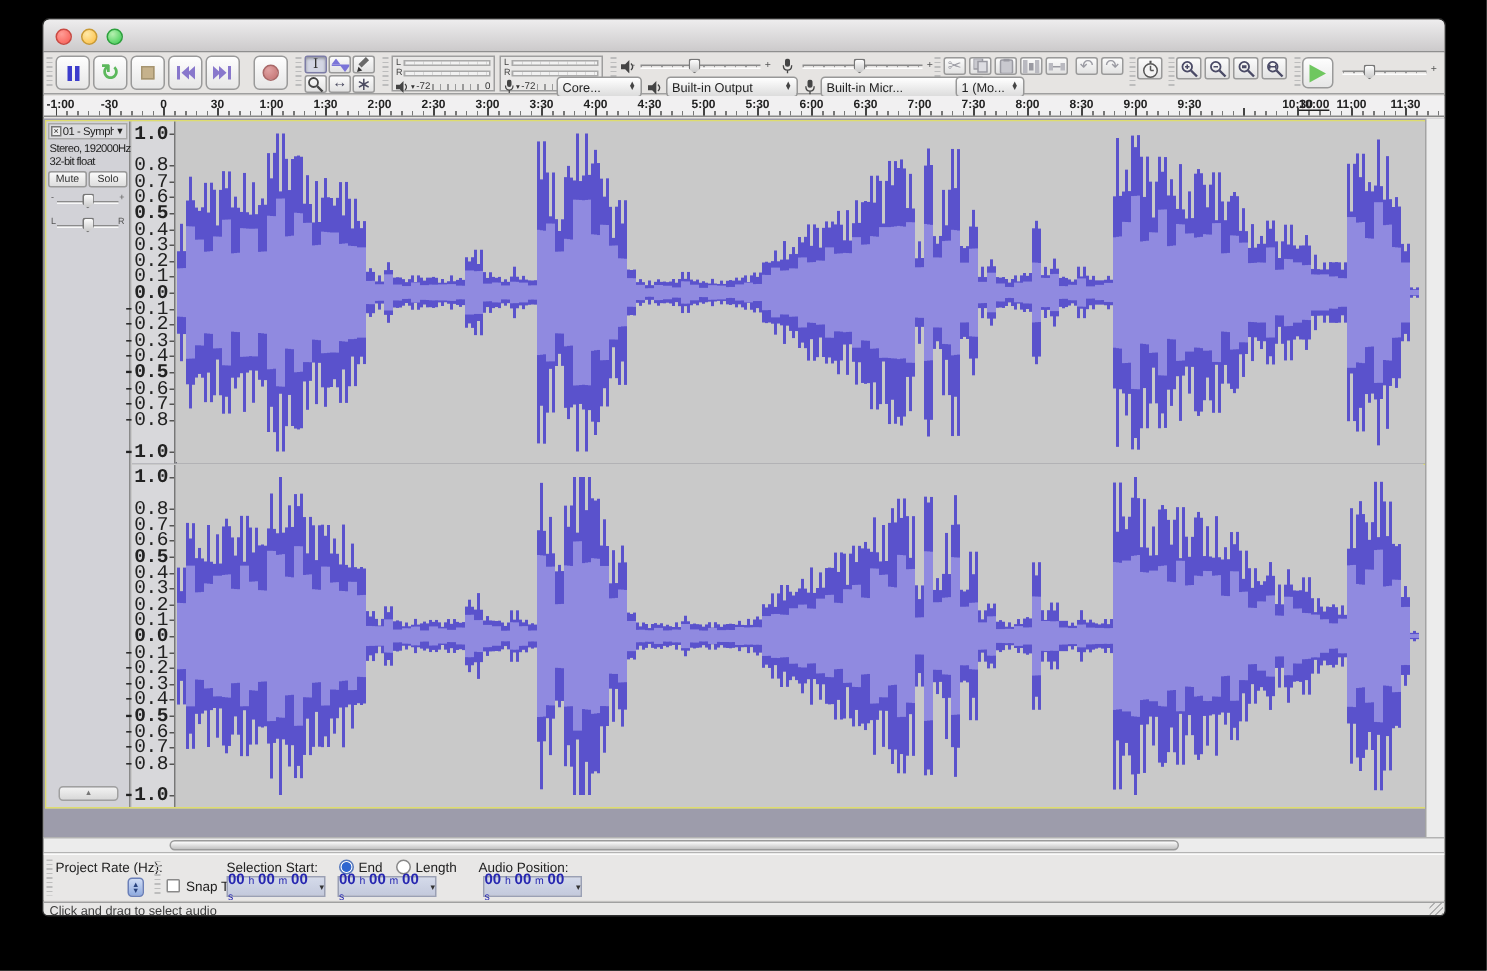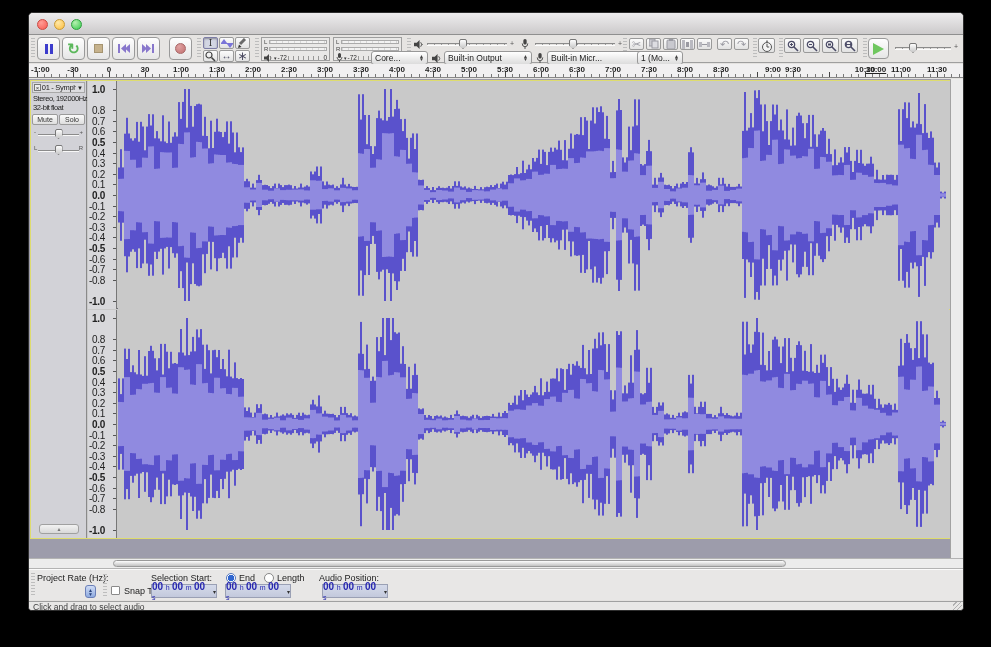--- a/index.html
+++ b/index.html
@@ -78,21 +78,21 @@
   .p-slider .thumb{position:absolute;left:50%;top:2px;width:8px;height:10px;transform:translateX(-50%);
     background:linear-gradient(#fdfdfd,#c9c9c9);border:1px solid #777;border-radius:2px;
     clip-path:polygon(0 0,100% 0,100% 65%,50% 100%,0 65%);}
   .p-slider .end{position:absolute;top:2px;font-size:6px;color:#555;}
   .collapse-btn{position:absolute;left:8px;bottom:4px;width:40px;height:10px;border:1px solid #a0a0a0;border-radius:3px;
     background:linear-gradient(#f2f2f2,#d8d8d8);font-size:6px;color:#777;text-align:center;line-height:9px;}
   .channel{position:absolute;left:57px;width:862px;height:228px;}
   .ch1{top:0;border-bottom:1px solid #6e6e78;}
   .ch2{top:229px;}
   .vruler{position:absolute;left:0;top:0;width:29px;height:228px;background:#d8d8db;border-right:1px solid #777;}
-  .vr-label{position:absolute;right:11px;font-size:10px;color:#222;transform:translateY(-50%);letter-spacing:-.3px;}
+  .vr-label{position:absolute;right:4px;font-size:13px;color:#222;transform:translateY(-50%);letter-spacing:-.3px;font-family:Liberation Mono, monospace;}
   .vr-label.b{font-weight:bold;}
   .vr-tick{position:absolute;right:0;width:3px;height:1px;background:#555;}
   .wave{position:absolute;left:30px;top:0;width:832px;height:228px;background:#c9c9c9;}
   .wave svg{position:absolute;left:0;top:0;}
   
   .hscroll{position:absolute;left:0;top:545px;width:100%;height:11px;background:#ececec;
     border-top:1px solid #b3b3b3;border-bottom:1px solid #b3b3b3;}
   .hthumb{position:absolute;left:84px;top:1px;width:673px;height:7px;border:1px solid #9a9a9a;border-radius:4px;
     background:linear-gradient(#fdfdfd,#c2c2c2);}
   
@@ -408,21 +408,21 @@
       <span class="tl-label" style="left: 368px;">4:00</span>
       <span class="tl-label" style="left: 404px;">4:30</span>
       <span class="tl-label" style="left: 440px;">5:00</span>
       <span class="tl-label" style="left: 476px;">5:30</span>
       <span class="tl-label" style="left: 512px;">6:00</span>
       <span class="tl-label" style="left: 548px;">6:30</span>
       <span class="tl-label" style="left: 584px;">7:00</span>
       <span class="tl-label" style="left: 620px;">7:30</span>
       <span class="tl-label" style="left: 656px;">8:00</span>
       <span class="tl-label" style="left: 692px;">8:30</span>
-      <span class="tl-label" style="left: 728px; margin-left: 16px;">9:00</span>
+      <span class="tl-label" style="left: 728px;">9:00</span>
       <span class="tl-label" style="left: 764px;">9:30</span>
       <span class="tl-label" style="left: 847px; text-decoration: underline;">10:00</span>
       <span class="tl-label" style="left: 836px;">10:30</span>
       <span class="tl-label" style="left: 872px;">11:00</span>
       <span class="tl-label" style="left: 908px;">11:30</span>
     </div>
 
   <div class="track-area">
     <div class="track">
 

